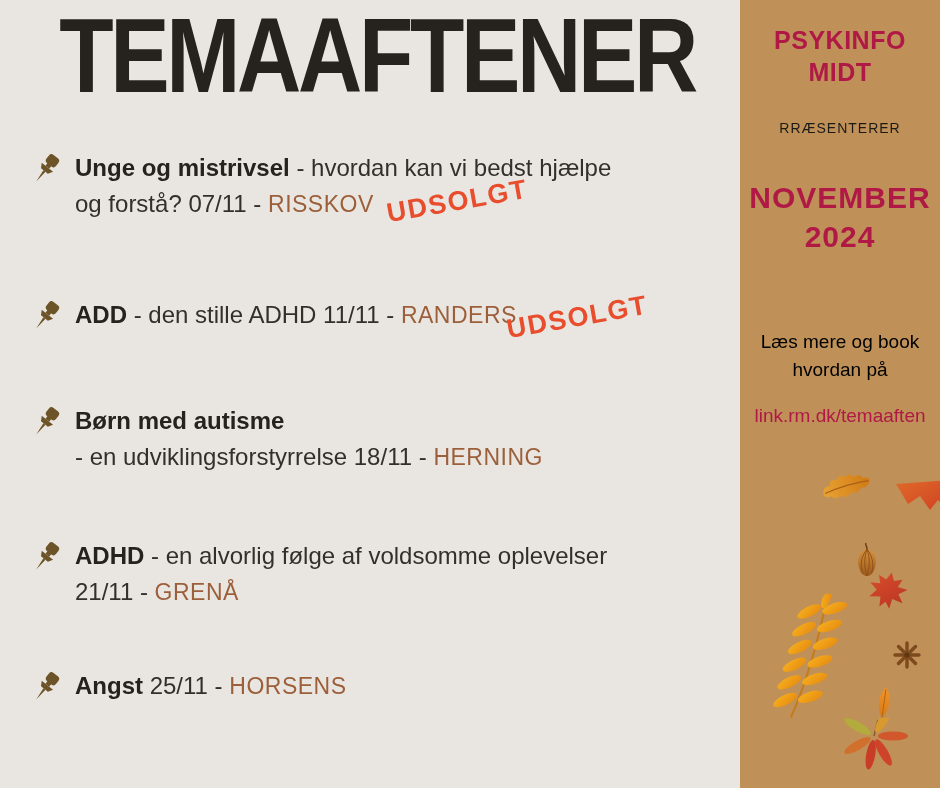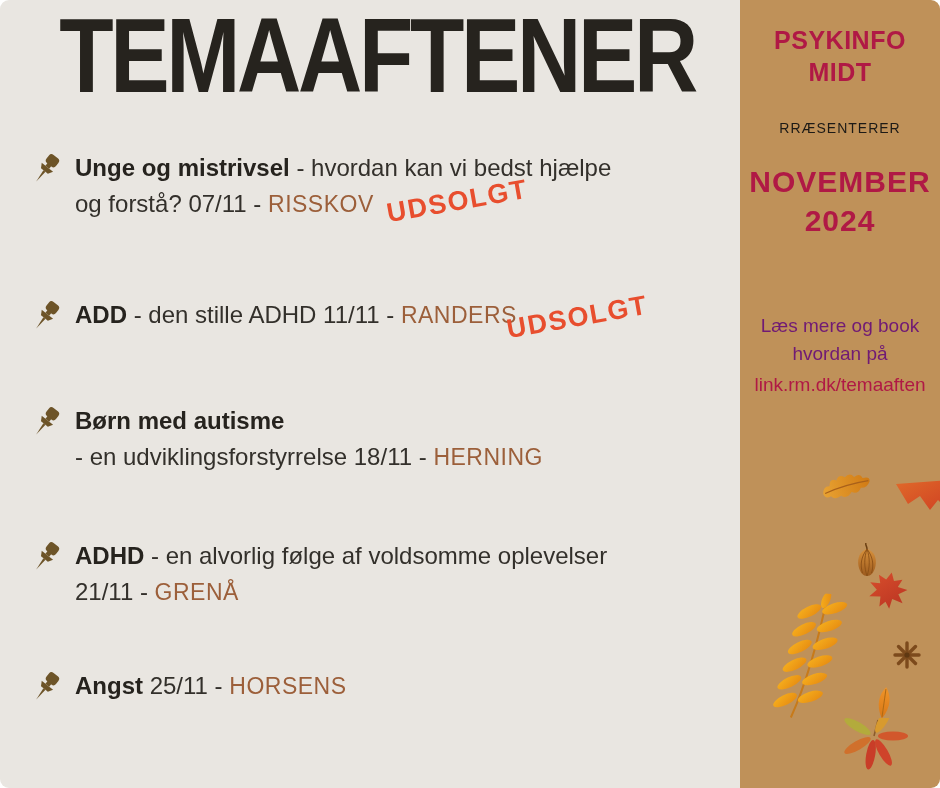--- a/index.html
+++ b/index.html
@@ -3,21 +3,21 @@
 <meta charset="utf-8">
 <style>
   :root{
     --background:#e9e6e1; --sidebar:#bf9159; --accent:#b01945;
     --soldout:#e84e2e; --location:#9c5f3a; --pushpin:#6d5428;
     --text:#33302b; --title:#26231e; --dark:#1d1a16;
   }
   *{margin:0;padding:0;box-sizing:border-box;}
   html,body{width:940px;height:788px;}
   body{font-family:"Liberation Sans",sans-serif;background:#fff;overflow:hidden;}
-  .poster{position:relative;width:940px;height:788px;overflow:hidden;border-radius:9px;}
+  .poster{position:relative;width:940px;height:788px;overflow:hidden;}
 
   
   .main{position:absolute;left:0;top:0;width:740px;height:788px;background:var(--background);}
   .page-title{
     position:absolute;left:0;top:2px;width:740px;text-align:center;
     font-size:106px;font-weight:700;letter-spacing:-4px;color:var(--title);
     transform:scaleX(0.84);transform-origin:50% 0;white-space:nowrap;line-height:1.0;
   }
   .event{position:absolute;left:28px;width:690px;}
   .pin{position:absolute;left:0;top:1px;width:36px;height:36px;display:block;}
@@ -29,23 +29,23 @@
     letter-spacing:1.5px;transform:rotate(-10deg);white-space:nowrap;
   }
 
   
   .sidebar{
     position:absolute;left:740px;top:0;width:200px;height:788px;
     background:var(--sidebar);text-align:center;overflow:hidden;padding-top:24px;
   }
   .brand{font-size:25px;line-height:1.28;font-weight:700;color:var(--accent);letter-spacing:.5px;}
   .presents{margin-top:32px;font-size:14px;font-weight:400;color:var(--dark);letter-spacing:1px;}
-  .month{margin-top:26px;font-size:30px;line-height:1.3;font-weight:700;color:var(--accent);letter-spacing:1px;}
-  .info{margin-top:72px;font-size:19px;line-height:1.45;color:#701a75;}
-  .booklink{display:block;margin-top:7px;font-size:19px;color:var(--accent);text-decoration:none;font-weight:500;}
+  .month{margin-top:42px;font-size:30px;line-height:1.3;font-weight:700;color:var(--accent);letter-spacing:1px;}
+  .info{margin-top:72px;font-size:19px;line-height:1.45;color:#000000;}
+  .booklink{display:block;margin-top:22px;font-size:19px;color:var(--accent);text-decoration:none;font-weight:500;}
   .leaf{position:absolute;}
   svg{display:block;}
 </style>
 </head>
 <body>
 
 <div class="poster">
 
   <div class="main">
 

